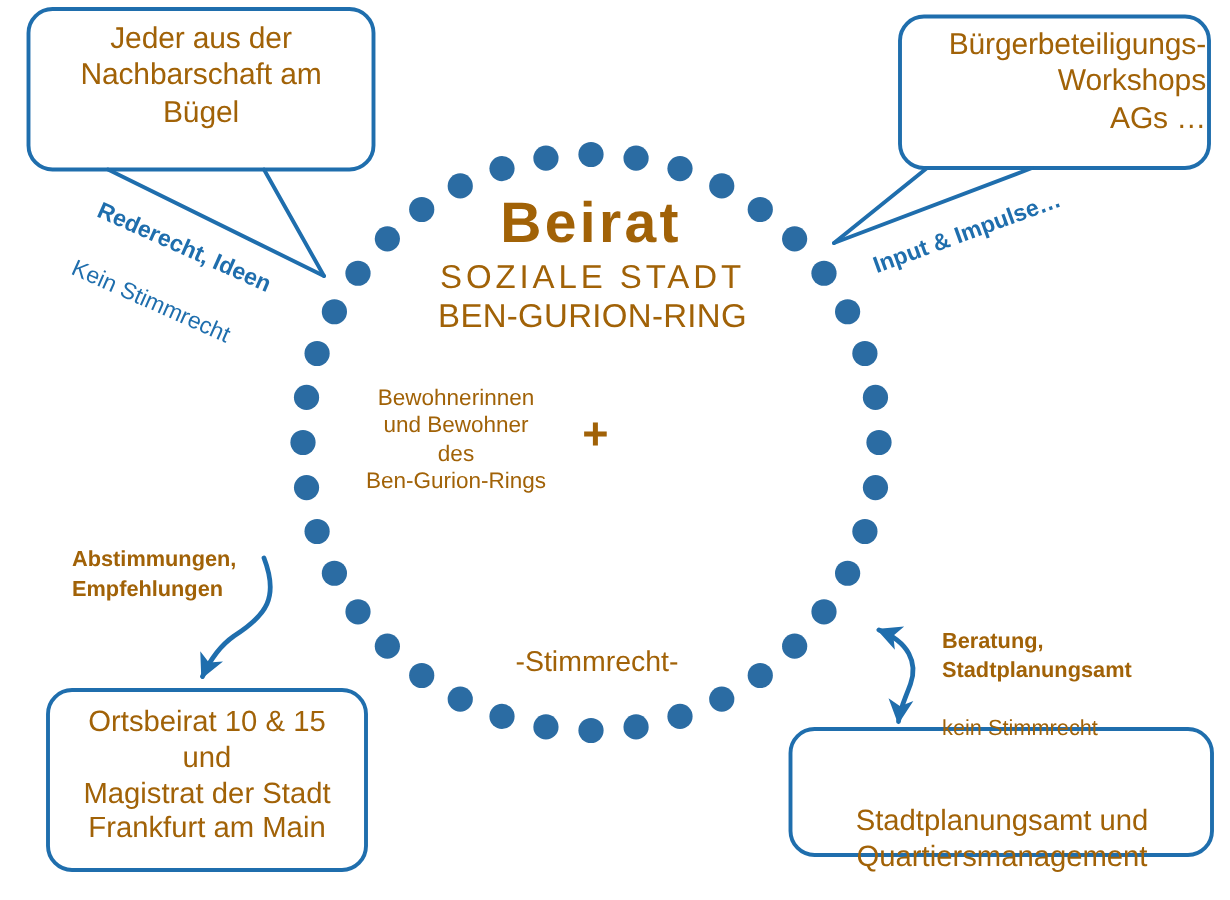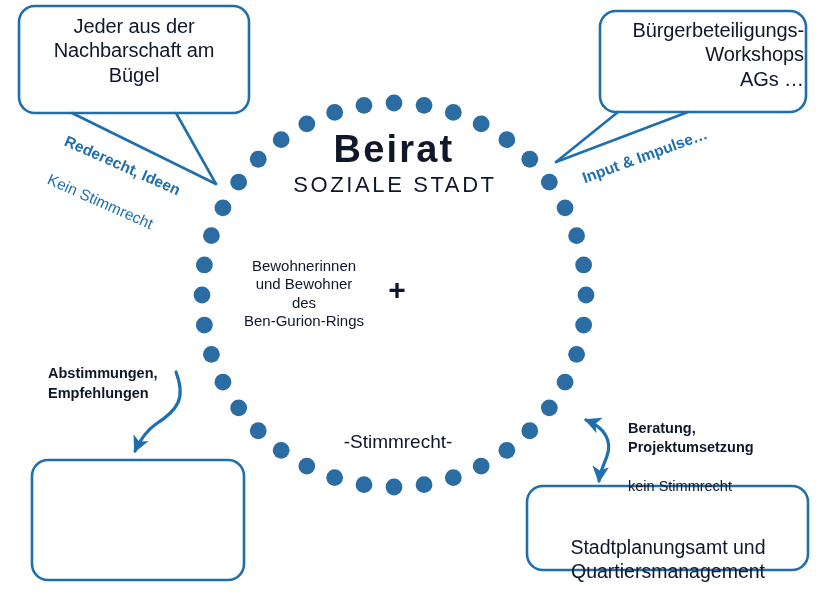--- a/index.html
+++ b/index.html
@@ -23,21 +23,21 @@
   }
   svg.layer {
     position: absolute;
     left: 0; top: 0;
     width: 820px;
     height: 600px;
     overflow: visible;
   }
   .txt {
     position: absolute;
-    color: #0f172a;
+    color: #a16207;
     line-height: 1.22;
     white-space: pre-line;
     text-align: center;
   }
 
   
   .bubble-text {
     font-size: 20px;
     letter-spacing: -0.1px;
   }
@@ -194,33 +194,38 @@
 
   <div class="rot-label" id="lbl-rederecht">
     <span class="b">Rederecht, Ideen</span>
     <span class="n">Kein Stimmrecht</span>
   </div>
 
   <div class="rot-label" id="lbl-input">Input &amp; Impulse…</div>
 
   <div class="txt" id="center-sub1">SOZIALE STADT</div>
   <div class="txt" id="center-title">Beirat</div>
+  <div class="txt" id="center-sub2">BEN-GURION-RING</div>
   <div class="txt" id="col-left">Bewohnerinnen
 und Bewohner
 des
 Ben-Gurion-Rings</div>
   <div class="txt" id="plus-sign">+</div>
   <div class="txt" id="lbl-abstimmungen">Abstimmungen,
 Empfehlungen</div>
 
   <div class="txt" id="stimmrecht">-Stimmrecht-</div>
 
+  <div class="txt" id="box-bl-text">Ortsbeirat 10 &amp; 15
+und
+Magistrat der Stadt
+Frankfurt am Main</div>
 
   <div class="txt" id="lbl-beratung">
     <span class="b">Beratung,
-Projektumsetzung</span>
+Stadtplanungsamt</span>
     <span class="n">kein Stimmrecht</span>
   </div>
 
   <div class="txt" id="box-br-text">Stadtplanungsamt und
 Quartiersmanagement</div>
 
 </div>
 
 </body></html>

